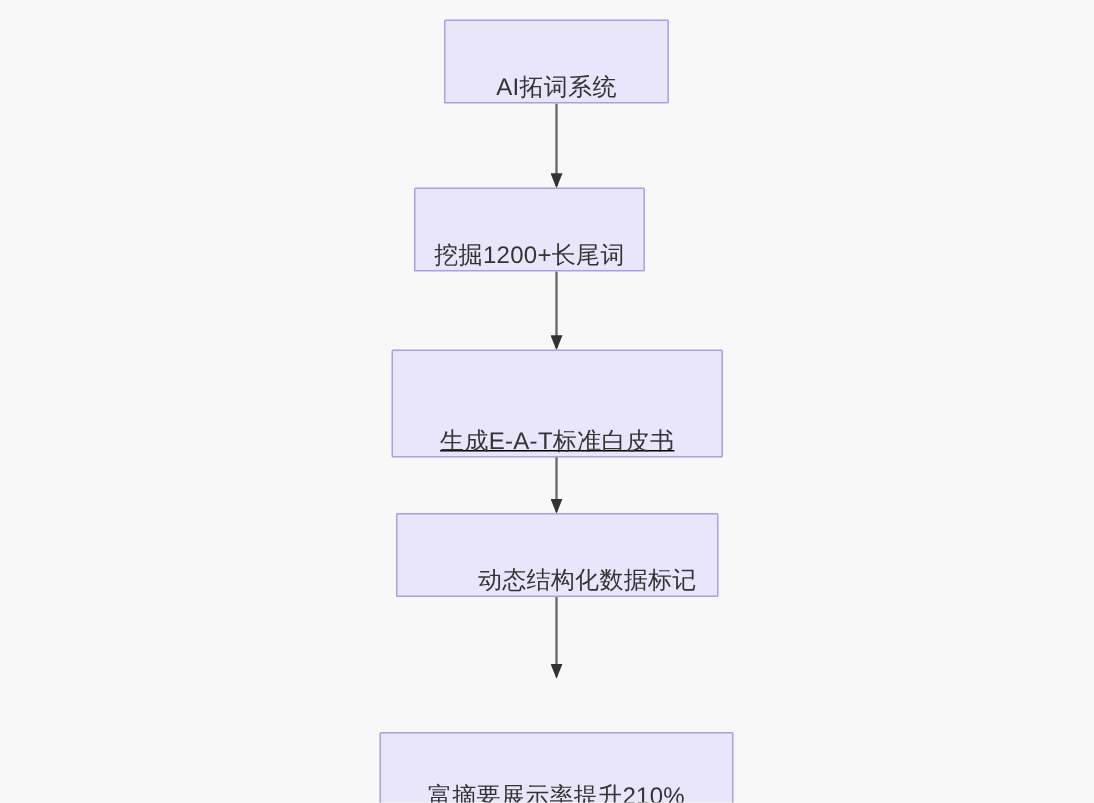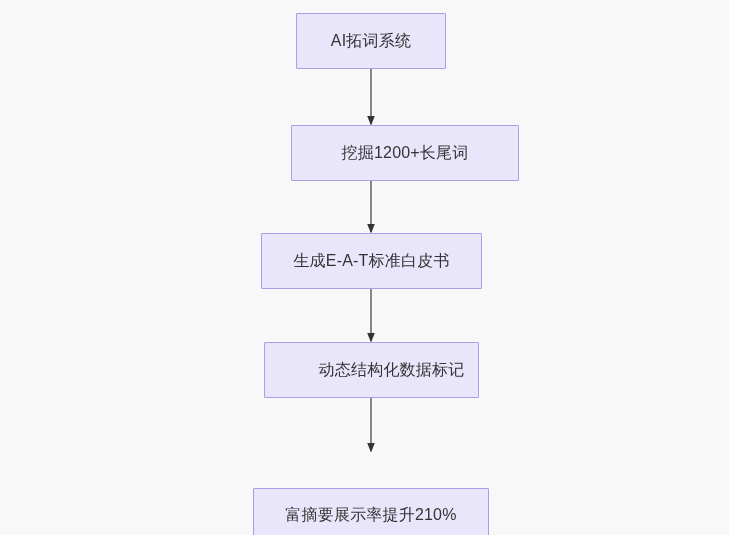--- a/index.html
+++ b/index.html
@@ -26,36 +26,36 @@
     width: 729px;
     height: 535px;
   }
   .node {
     position: absolute;
     box-sizing: border-box;
     background: #e9e6fb;
     border: 1.4px solid #b09aea;
     border-radius: 1px;
     display: flex;
-    align-items: center;
+    align-items: flex-end;
     justify-content: center;
     z-index: 2;
   }
   .node-label {
     color: #333333;
     font-size: 16px;
     line-height: 1.2;
     letter-spacing: 0.2px;
     white-space: nowrap;
     text-align: center;
   }
   
   #node-0 { left: 296px; top: 13px;  width: 150px; height: 56px; }
-  #node-1 { left: 276px; top: 125px; width: 228px; height: 56px; margin-left: 15px; }
-  #node-2 { left: 261px; top: 233px; width: 221px; height: 56px; }
+  #node-1 { left: 276px; top: 125px; width: 154px; height: 56px; }
+  #node-2 { left: 261px; top: 233px; width: 221px; height: 72px; text-decoration: underline; }
   #node-3 { left: 264px; top: 342px; width: 215px; height: 56px; padding-left: 40px; }
   #node-4 { left: 253px; top: 452px; width: 236px; height: 54px; margin-top: 36px; }
 </style>
 </head>
 <body>
 
 <div id="flowchart">
 
   <svg class="svg-layer" viewBox="0 0 729 535" xmlns="http://www.w3.org/2000/svg">
     <defs>

